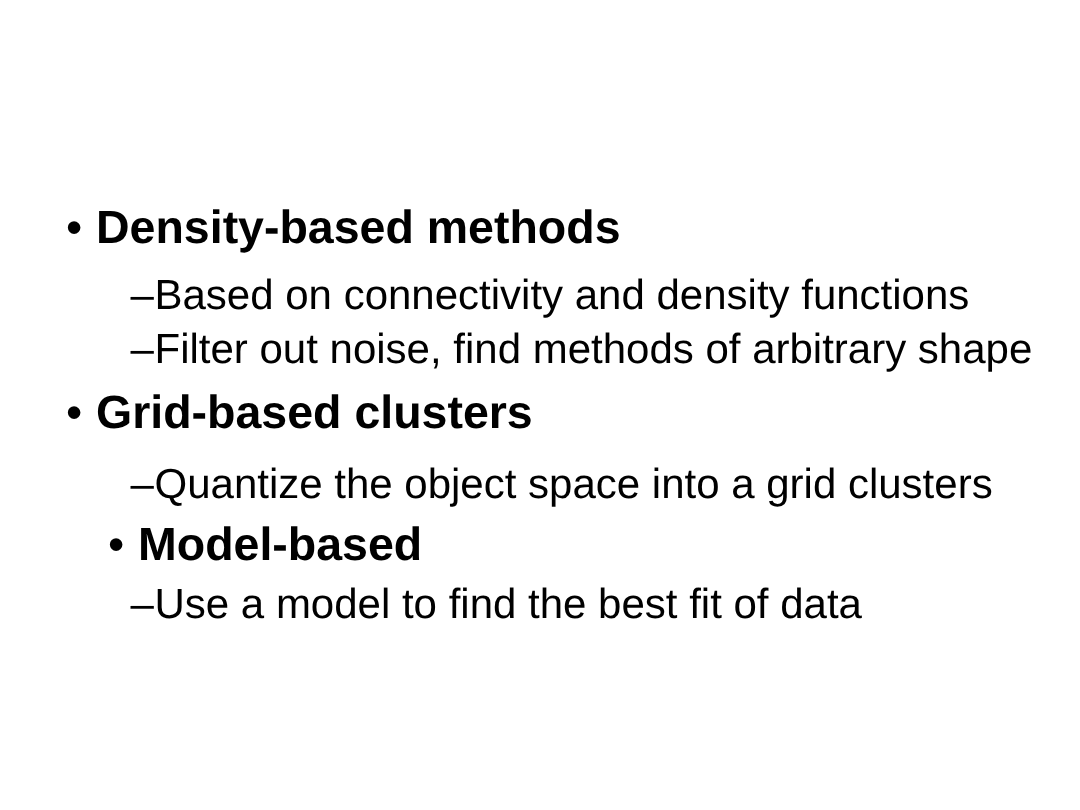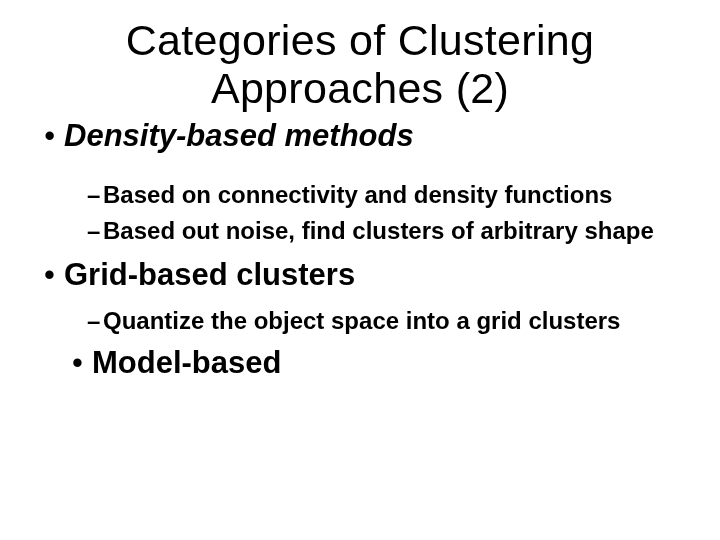--- a/index.html
+++ b/index.html
@@ -49,62 +49,61 @@
     left: 44px;
     font-size: 31px;
     font-weight: 700;
   }
   .lvl1 .marker {
     width: 20px;
     font-weight: 400;
   }
   .lvl2 {
     left: 87px;
-    font-size: 24px;
-    font-weight: 700;
+    font-size: 28px;
+    font-weight: 400;
   }
   .lvl2 .marker {
     width: 16px;
   }
-  .r1 { top: 120px; font-style: italic; }
+  .r1 { top: 136px; }
   .r2 { top: 183px; }
   .r3 { top: 219px; }
   .r4 { top: 259px; }
   .r5 { top: 309px; }
   .r6 { top: 347px; margin-left: 28px; }
   .r7 { top: 389px; }
 </style>
 </head>
 <body>
 
 <div class="slide">
 
-  <div class="slide-title">
-    <div>Categories of Clustering</div>
-    <div>Approaches (2)</div>
-  </div>
 
   <div class="row lvl1 r1">
     <span class="marker">•</span><span>Density-based methods</span>
   </div>
 
   <div class="row lvl2 r2">
     <span class="marker">–</span><span>Based on connectivity and density functions</span>
   </div>
 
   <div class="row lvl2 r3">
-    <span class="marker">–</span><span>Based out noise, find clusters of arbitrary shape</span>
+    <span class="marker">–</span><span>Filter out noise, find methods of arbitrary shape</span>
   </div>
 
   <div class="row lvl1 r4">
     <span class="marker">•</span><span>Grid-based clusters</span>
   </div>
 
   <div class="row lvl2 r5">
     <span class="marker">–</span><span>Quantize the object space into a grid clusters</span>
   </div>
 
   <div class="row lvl1 r6">
     <span class="marker">•</span><span>Model-based</span>
   </div>
 
+  <div class="row lvl2 r7">
+    <span class="marker">–</span><span>Use a model to find the best fit of data</span>
+  </div>
 
 </div>
 
 </body></html>

